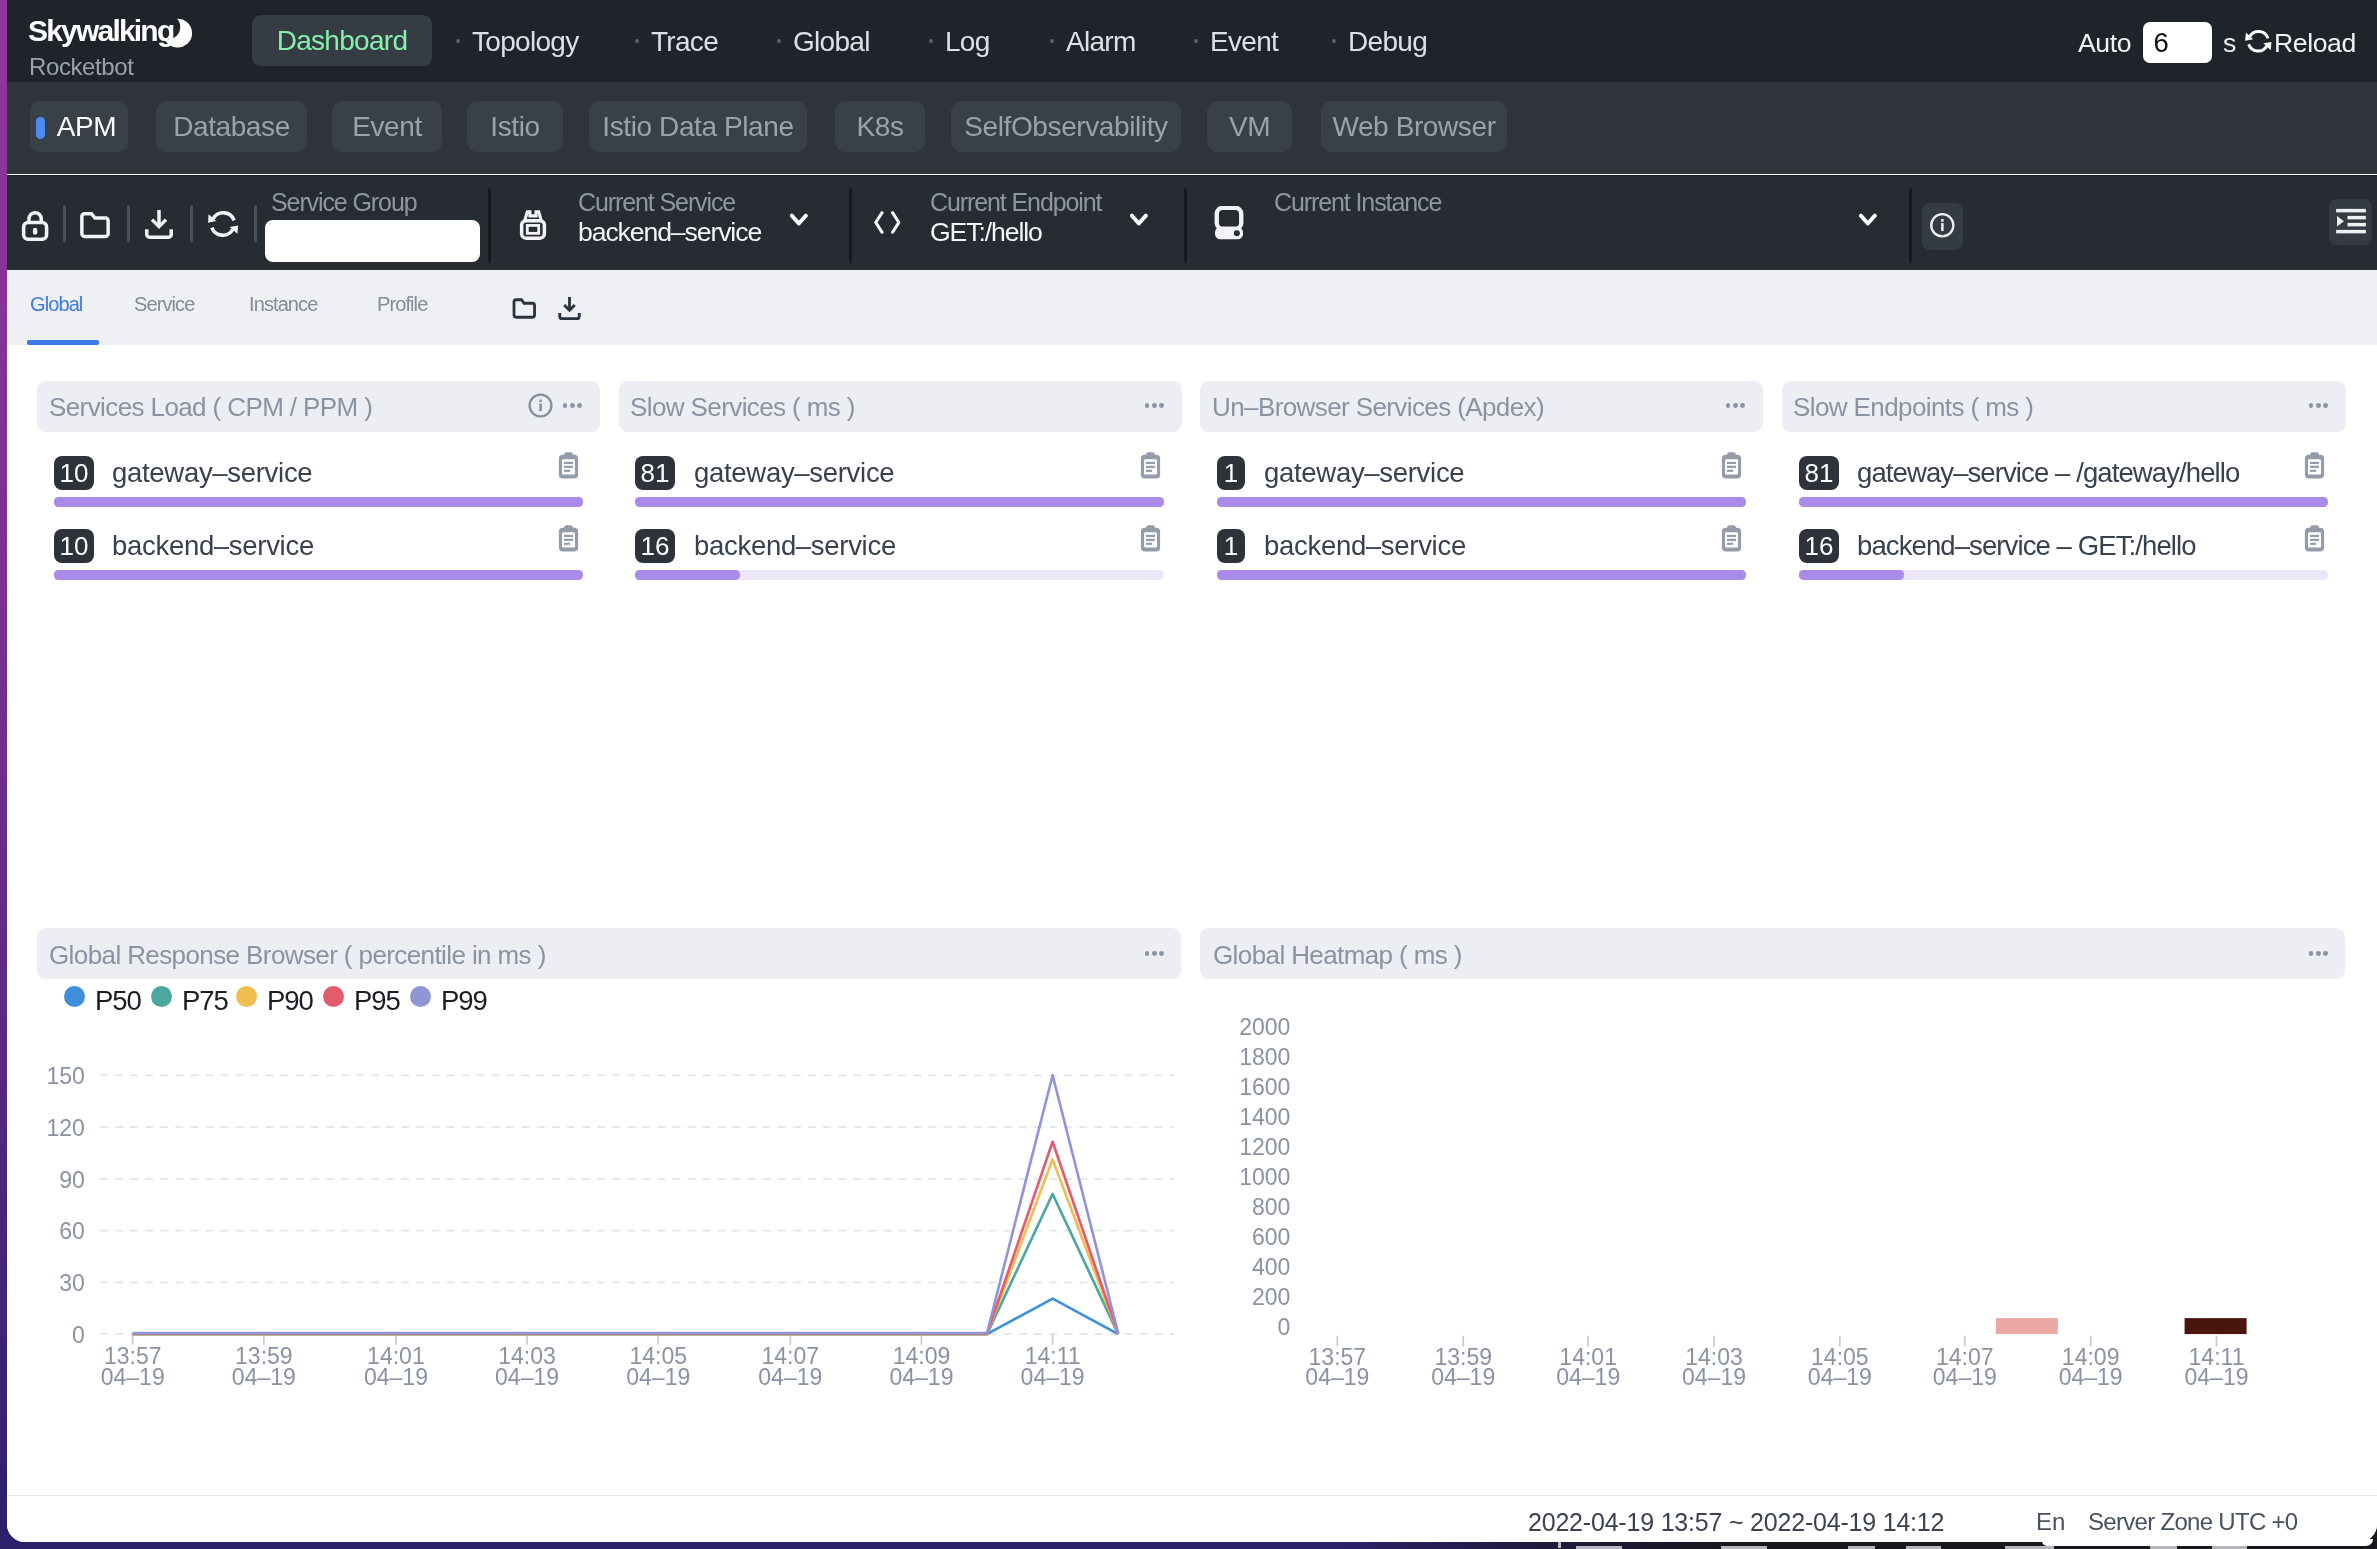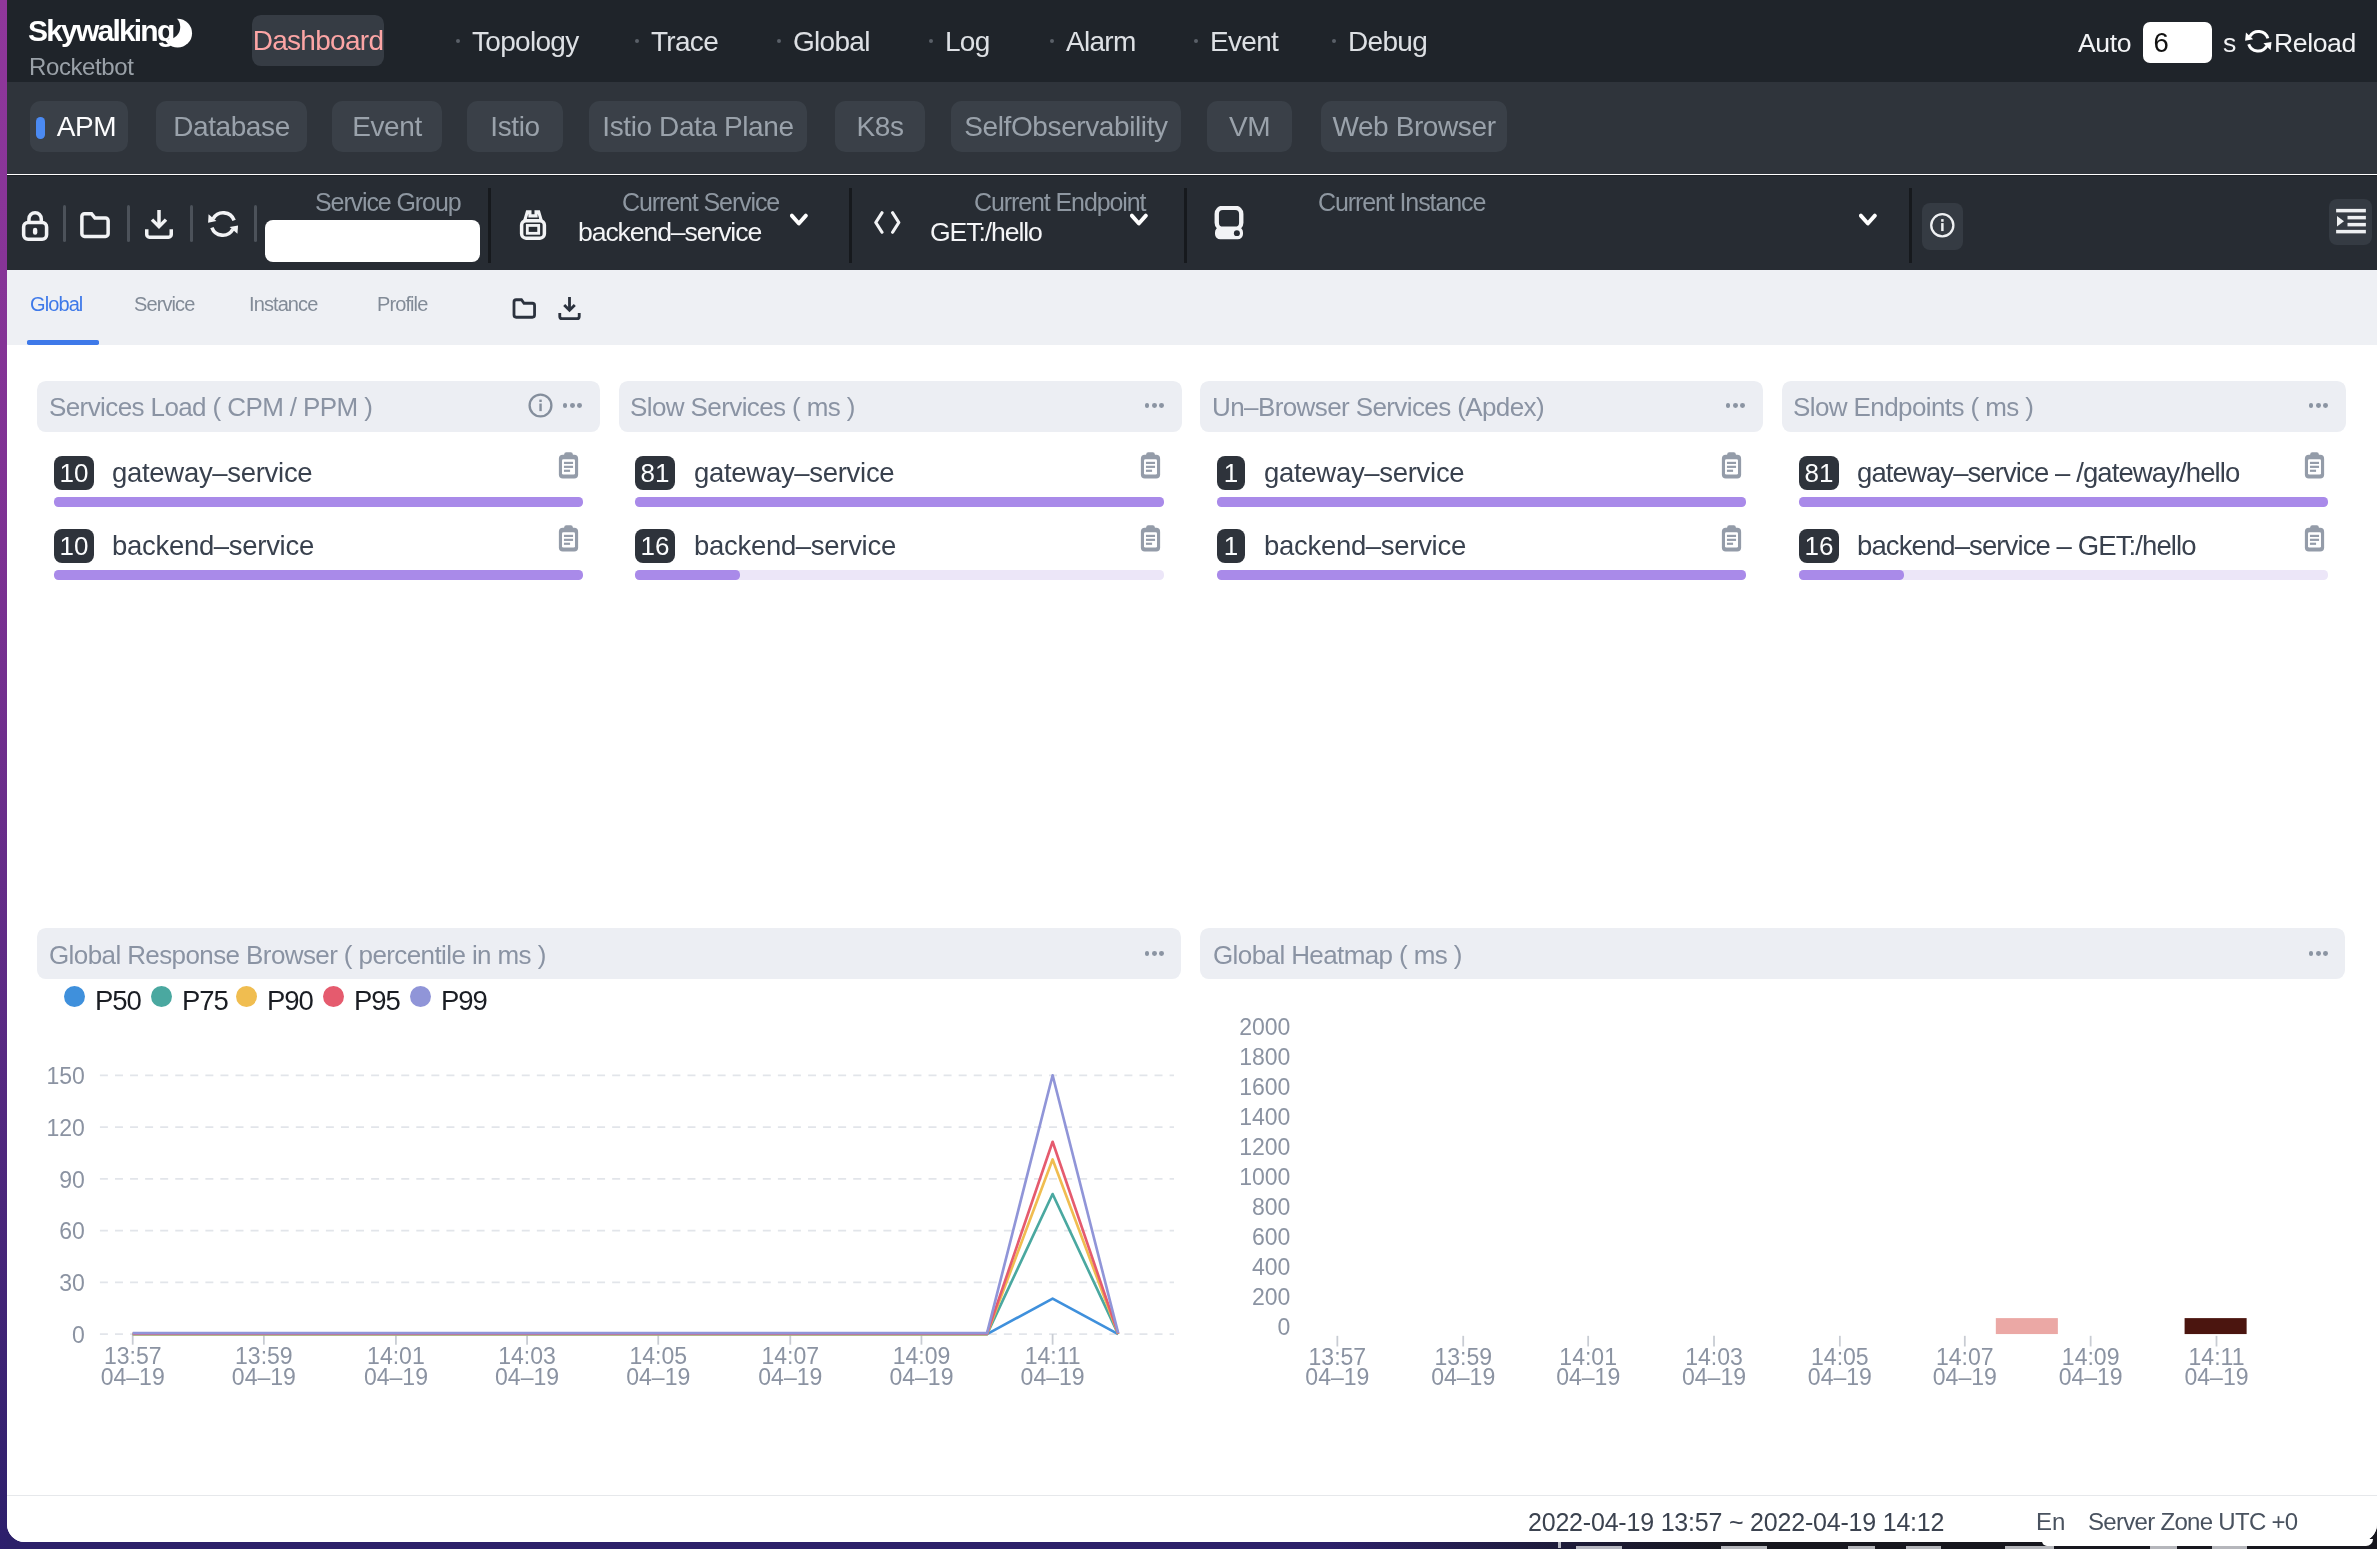--- a/index.html
+++ b/index.html
@@ -12,39 +12,39 @@
   background:linear-gradient(90deg,#2c2069 0%,#2c2069 56%,#1d1b38 66%,#17171e 73%,#17171e 100%); }
 .bdash { position:absolute; top:1546px; height:2.7px; background:rgba(235,236,240,0.75); }
 #ledge { position:absolute; left:2042px; top:1539px; width:331px; height:7px; background:#fff; border-radius:0 0 12.4px 8.9px; }
 #app { position:absolute; left:7px; top:0; width:2370px; height:1542px; background:#fff;
   border-bottom-left-radius:17.7px; border-bottom-right-radius:17.7px; overflow:hidden; }
 
 #topbar { position:absolute; left:0; top:0; width:2370px; height:82px; background:#1f242a; }
 #logo1 { position:absolute; left:21px; top:14px; color:#fff; font-size:30px; font-weight:bold; letter-spacing:-1.8px; }
 #logo2 { position:absolute; left:22px; top:53px; color:#9aa1a8; font-size:24px; letter-spacing:-0.4px; }
 #moon { position:absolute; left:154px; top:10.6px; }
-.navchip { position:absolute; left:245px; top:15px; width:132px; height:51px; background:#363c44; border-radius:8.9px;
-  color:#fca5a5; font-size:28px; letter-spacing:-0.7px; text-align:center; line-height:51px; }
+.navchip { position:absolute; left:245px; top:15px; width:180px; height:51px; background:#363c44; border-radius:8.9px;
+  color:#86efac; font-size:28px; letter-spacing:-0.7px; text-align:center; line-height:51px; }
 .nav { position:absolute; top:26.6px; color:#dde0e4; font-size:28px; letter-spacing:-0.7px; line-height:30px; }
 .ndot { position:absolute; top:39px; width:4.4px; height:4.4px; border-radius:50%; background:#5a6068; }
 #auto { position:absolute; left:2071px; top:27.5px; color:#f2f3f5; font-size:26.6px; letter-spacing:-0.4px; }
 #autoinp { position:absolute; left:2136px; top:22px; width:69px; height:41px; background:#fff; border-radius:7px;
   color:#111; font-size:27.5px; line-height:41px; padding-left:10.6px; }
 #secs { position:absolute; left:2216px; top:27.5px; color:#f2f3f5; font-size:26.6px; }
 #reloadtxt { position:absolute; left:2267px; top:27.5px; color:#f2f3f5; font-size:26.6px; letter-spacing:-0.4px; }
 
 #row2 { position:absolute; left:0; top:82px; width:2370px; height:92px; background:#2f343b; }
 .chip { position:absolute; top:18.6px; height:51px; background:#3a4048; border-radius:10.6px;
   color:#9aa2ab; font-size:28px; letter-spacing:-0.4px; text-align:center; line-height:51px; }
 #apmpill { position:absolute; left:29px; top:35px; width:8.9px; height:22px; border-radius:4.4px; background:#4b8af2; }
 
 #toolbar { position:absolute; left:0; top:175px; width:2370px; height:96px; background:#272c33; border-top:0.9px solid #1b1f24; }
 .isep { position:absolute; top:29px; width:2.7px; height:37px; background:#4c525a; border-radius:1.8px; }
 .vdiv { position:absolute; top:11.5px; width:2.7px; height:75px; background:#16191d; }
-.tlabel { position:absolute; color:#8e97a1; font-size:25px; letter-spacing:-1.1px;margin-left:44px; }
+.tlabel { position:absolute; color:#8e97a1; font-size:25px; letter-spacing:-1.1px; }
 .tvalue { position:absolute; color:#f4f5f7; font-size:26.6px; letter-spacing:-1.1px; }
 #sginput { position:absolute; left:258px; top:44px; width:215px; height:42px; background:#fff; border-radius:8px; }
 .ibtn { position:absolute; top:26.6px; width:41px; height:47px; background:#353b43; border-radius:8px; }
 
 #tabrow { position:absolute; left:0; top:270px; width:2370px; height:75px; background:#eef0f4; }
 .tab { position:absolute; top:23px; font-size:20px; letter-spacing:-0.9px; color:#828b97; }
 #tabu { position:absolute; left:19.5px; top:70px; width:72px; height:5.3px; background:#3e79e9; border-radius:1.8px; }
 
 #content { position:absolute; left:0; top:346px; width:2370px; height:1150px; background:#fff; }
 .card-h { position:absolute; height:51px; background:#eceef3; border-radius:8.9px; }

